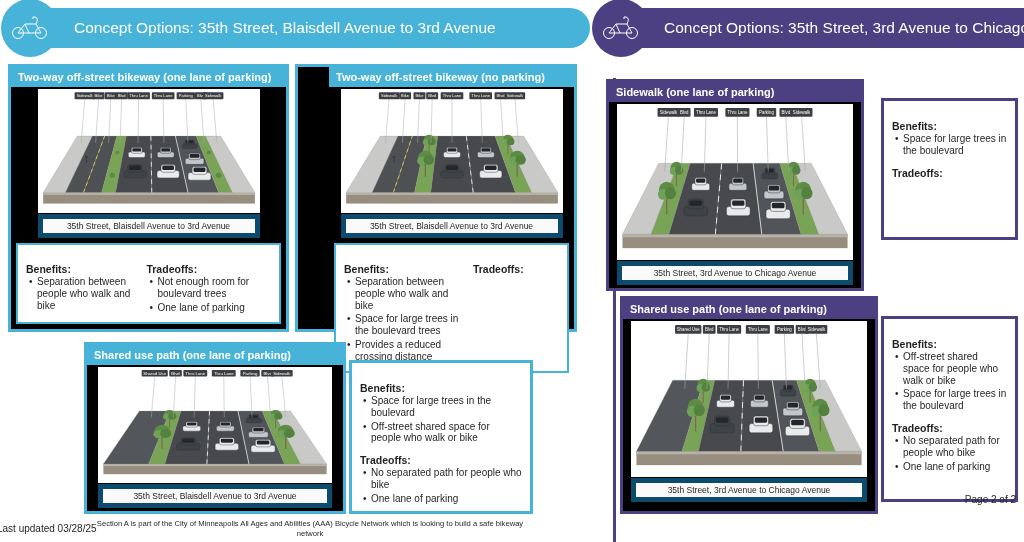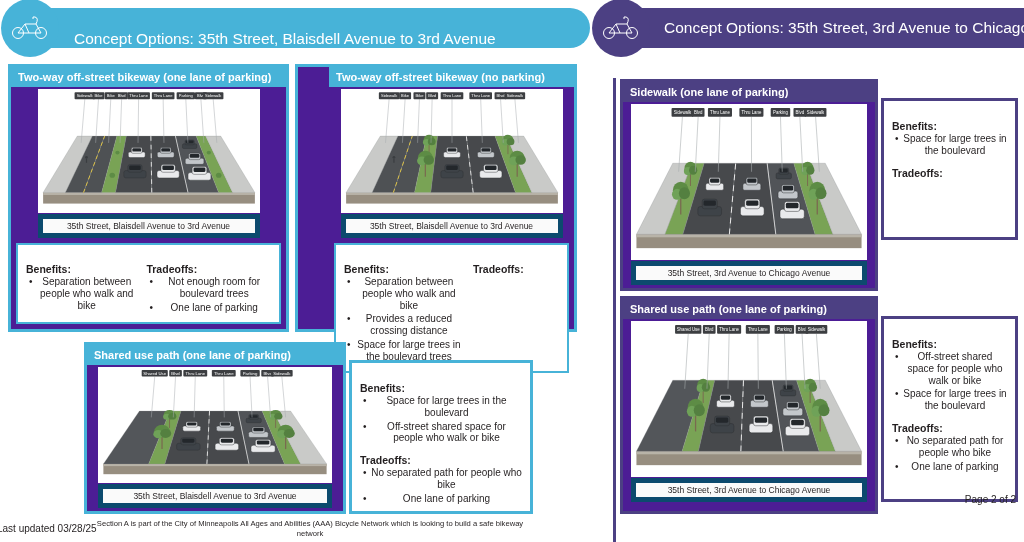--- a/index.html
+++ b/index.html
@@ -2,43 +2,43 @@
 <html><head>
 <meta charset="utf-8">
 <style>
   html,body{margin:0;padding:0;}
   body{
     width:1024px;height:542px;position:relative;background:#fff;overflow:hidden;
     font-family:"Liberation Sans",sans-serif;color:#231f20;
   }
   
   .pill{position:absolute;height:40px;border-radius:20px;color:#fff;display:flex;align-items:center;font-size:15.5px;}
-  .pill.blue{background:#47b3d8;align-items:flex-end;}
+  .pill.blue{background:#47b3d8;}
   .pill.purple{background:#4c4083;}
   .pill-circle{position:absolute;width:58px;height:58px;border-radius:50%;top:-1px;display:flex;align-items:center;justify-content:center;}
   .pill-circle.blue{background:#47b3d8;}
   .pill-circle.purple{background:#4c4083;}
   
-  .card{position:absolute;background:#4c1d95;border:3px solid #47b3d8;display:flex;flex-direction:column;box-sizing:border-box;}
+  .card{position:absolute;background:#000000;border:3px solid #47b3d8;display:flex;flex-direction:column;box-sizing:border-box;}
   .card.purple{border-color:#4c4083;}
   .card-title{color:#fff;font-weight:bold;font-size:11px;padding:4px 7px;line-height:1.1;}
   .card-title.blue{background:#47b3d8;}
   .card-title.purple{background:#4c4083;}
   .img-wrap{margin:2px auto 0;display:flex;flex-direction:column;}
   .street{display:block;width:100%;background:#fff;}
   .street.s1{height:124px;width:222px;}
   .street.s2{height:116px;width:234px;}
   .street.s3{height:156px;width:236px;}
   .caption{background:#fafafa;border:5px solid #0c4a6e;font-size:8.5px;text-align:center;padding:2px 1px;color:#231f20;margin-top:1px;}
   .bt-box{border:2px solid #47b3d8;margin:5px;padding:6px 8px;display:flex;gap:10px;flex:1;box-sizing:border-box;background:#fff;}
   .side-box{position:absolute;border:3px solid #4c4083;background:#fff;padding:7px 8px;box-sizing:border-box;}
   .side-box.blue{border-color:#47b3d8;}
   .bt-h{font-weight:bold;font-size:10.5px;margin:12px 0 1px 0;}
   .bt-h.gap{margin-top:10px;}
-  ul.bt-list{margin:1px 0 0 0;padding:0 0 0 11px;list-style:none;font-size:10px;line-height:1.18;text-align:center;}
+  ul.bt-list{margin:1px 0 0 0;padding:0 0 0 11px;list-style:none;font-size:10px;line-height:1.18;}
   ul.bt-list li{position:relative;margin-bottom:2px;}
   ul.bt-list li::before{content:"\2022";position:absolute;left:-8px;}
   .divider{position:absolute;background:#4c4083;}
   
   .foot{position:absolute;font-size:10px;color:#231f20;}
   .foot-center{font-size:7.6px;text-align:center;line-height:1.35;}
 </style>
 </head>
 <body>
 
@@ -231,22 +231,22 @@
         <rect x="191.66153846153847" y="4" width="24" height="9" rx="1" fill="#3c3e41"></rect>
         <text x="203.66153846153847" y="10.6" text-anchor="middle" fill="#fff" font-size="4.8" font-family="Liberation Sans, sans-serif">Sidewalk</text>
       </svg>
     <div class="caption">35th Street, Blaisdell Avenue to 3rd Avenue</div>
   </div>
   <div class="bt-box">
     <div style="width:58%">
       <div class="bt-h">Benefits:</div>
       <ul class="bt-list">
           <li>Separation between people who walk and bike</li>
+          <li>Space for large trees in the boulevard trees</li>
           <li>Provides a reduced crossing distance</li>
-          <li>Space for large trees in the boulevard trees</li>
         </ul>
     </div>
     <div style="width:42%">
       <div class="bt-h">Tradeoffs:</div>
     </div>
   </div>
 </section>
 
 <section class="card" style="left:84px;top:342px;width:262px;height:172px;">
   <div class="card-title blue">Shared use path (one lane of parking)</div>
@@ -333,21 +333,21 @@
     </ul>
   <div class="bt-h gap">Tradeoffs:</div>
   <ul class="bt-list">
       <li>No separated path for people who bike</li>
       <li>One lane of parking</li>
     </ul>
 </div>
 
 <div class="divider" style="left:613px;top:78px;width:3px;height:464px;"></div>
 
-<section class="card purple" style="left:620px;top:79px;width:258px;height:212px;">
+<section class="card purple" style="left:606px;top:79px;width:258px;height:212px;">
   <div class="card-title purple">Sidewalk (one lane of parking)</div>
   <div class="img-wrap">
     <svg class="street s3" preserveAspectRatio="none" viewBox="0 0 260 158">
         <rect x="6" y="132" width="248" height="14" fill="#978e80"></rect>
         <rect x="6" y="132" width="248" height="3" fill="#b8b3a8"></rect>
         <polygon points="6,132 37.492063492063494,132 67.33333333333334,60 46,60" fill="#c9cac8" stroke="#8a8d90" stroke-width="0.3"></polygon>
         <polygon points="37.492063492063494,132 57.17460317460318,132 80.66666666666667,60 67.33333333333334,60" fill="#79a355" stroke="#8a8d90" stroke-width="0.3"></polygon>
         <polygon points="57.17460317460318,132 108.34920634920636,132 115.33333333333334,60 80.66666666666667,60" fill="#47494c" stroke="#8a8d90" stroke-width="0.3"></polygon>
         <polygon points="108.34920634920636,132 159.52380952380952,132 150,60 115.33333333333334,60" fill="#47494c" stroke="#8a8d90" stroke-width="0.3"></polygon>
         <polygon points="159.52380952380952,132 202.82539682539684,132 179.33333333333334,60 150,60" fill="#515458" stroke="#8a8d90" stroke-width="0.3"></polygon>

